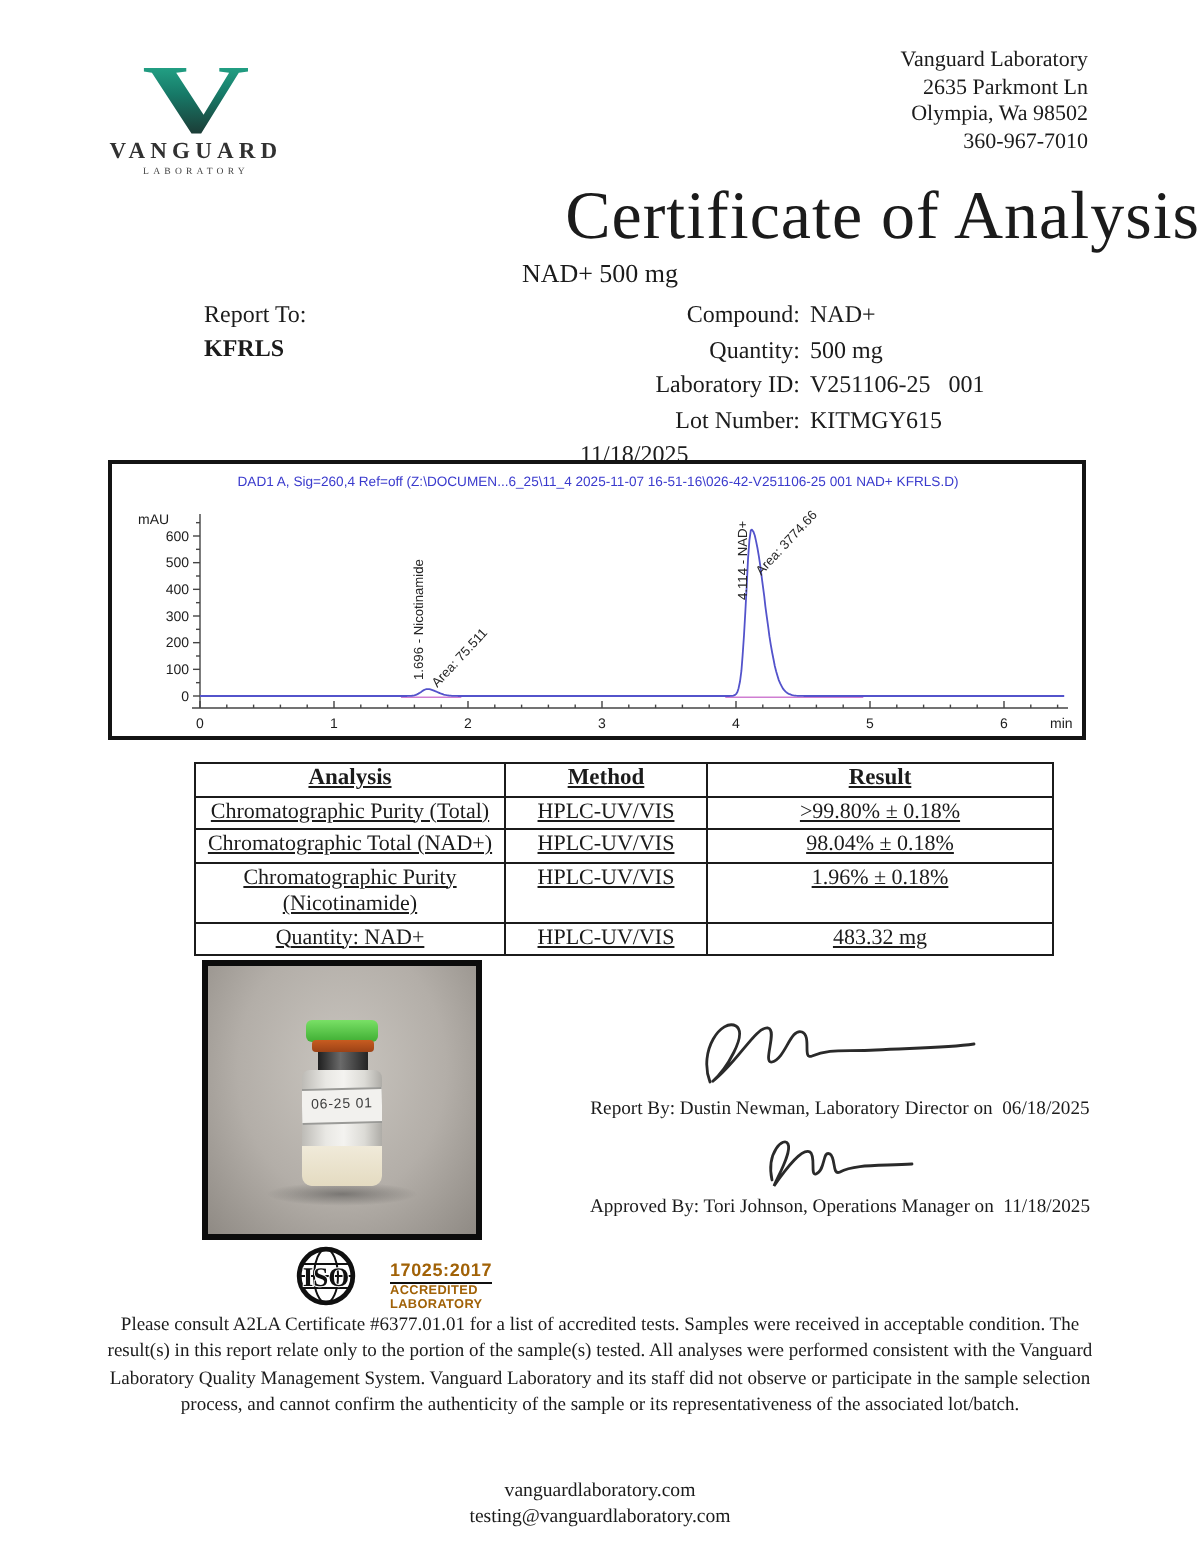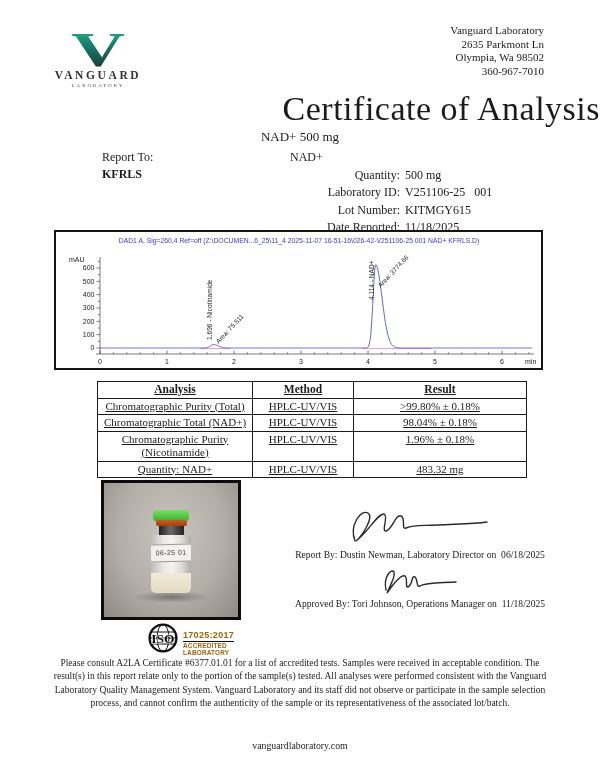--- a/index.html
+++ b/index.html
@@ -67,21 +67,21 @@
         width:76px;height:12px;border-radius:50%;
         background:radial-gradient(ellipse,rgba(50,50,50,.45),rgba(0,0,0,0) 70%);}
 
   
   .sigblock{position:absolute;left:292px;top:505px;width:256px;text-align:center;}
   .sigline{font-size:9.6px;white-space:pre;line-height:12px;}
   .sig-svg{display:block;margin:0 auto;}
   .sig-path{fill:none;stroke:#2a2a2a;stroke-width:1.4;stroke-linecap:round;}
 
   
-  .iso{position:absolute;left:147px;top:619px;display:flex;align-items:center;gap:4px;}
+  .iso{position:absolute;left:147px;top:619px;display:flex;align-items:center;gap:16px;}
   .iso-text{font-family:"Liberation Sans",sans-serif;font-weight:bold;color:#a16207;margin-top:11px;}
   .iso-cert{font-size:9px;border-bottom:1.4px solid #101010;padding-bottom:1px;letter-spacing:.3px;}
   .iso-acc{font-size:6.4px;line-height:7.2px;letter-spacing:.2px;}
 
   
   .disclaimer{position:absolute;left:53px;width:494px;top:657px;text-align:center;
               font-size:9.5px;line-height:13.4px;}
   .footer{position:absolute;left:0;right:0;top:739px;text-align:center;
           font-size:9.8px;line-height:13px;}
 </style>
@@ -115,36 +115,36 @@
   <div class="title">Certificate of Analysis</div>
   <div class="subtitle">NAD+ 500 mg</div>
 
   <div class="report-to">
     <div>Report To:</div>
     <div class="val">KFRLS</div>
   </div>
 
   <div class="details">
     <div class="drow">
+      <span class="dl">Compound:</span>
       <span class="dv">NAD+</span>
     </div>
     <div class="drow">
       <span class="dl">Quantity:</span>
       <span class="dv">500 mg</span>
     </div>
     <div class="drow">
       <span class="dl">Laboratory ID:</span>
       <span class="dv">V251106-25   001</span>
     </div>
     <div class="drow">
       <span class="dl">Lot Number:</span>
       <span class="dv">KITMGY615</span>
     </div>
     <div class="drow">
-      <span class="dl">Date Reported:</span>
       <span class="dv">11/18/2025</span>
     </div>
   </div>
 
   <div class="chartbox">
     <svg viewBox="0 0 485 136" preserveAspectRatio="none">
         <text x="243" y="11" text-anchor="middle" class="ct">DAD1 A, Sig=260,4 Ref=off (Z:\DOCUMEN...6_25\11_4 2025-11-07 16-51-16\026-42-V251106-25 001 NAD+ KFRLS.D)</text>
         <text x="13" y="30" class="tl">mAU</text>
         <text x="469" y="132" class="tl">min</text>
         <line x1="44" y1="25" x2="44" y2="122" class="ax"></line>
@@ -288,15 +288,16 @@
       <div class="iso-cert">17025:2017</div>
       <div class="iso-acc">ACCREDITED</div>
       <div class="iso-acc">LABORATORY</div>
     </div>
   </div>
 
   <div class="disclaimer">Please consult A2LA Certificate #6377.01.01 for a list of accredited tests. Samples were received in acceptable condition. The result(s) in this report relate only to the portion of the sample(s) tested. All analyses were performed consistent with the Vanguard Laboratory Quality Management System. Vanguard Laboratory and its staff did not observe or participate in the sample selection process, and cannot confirm the authenticity of the sample or its representativeness of the associated lot/batch.</div>
 
   <div class="footer">
     <div>vanguardlaboratory.com</div>
+    <div>testing@vanguardlaboratory.com</div>
   </div>
 
 </div>
 
 </body></html>

